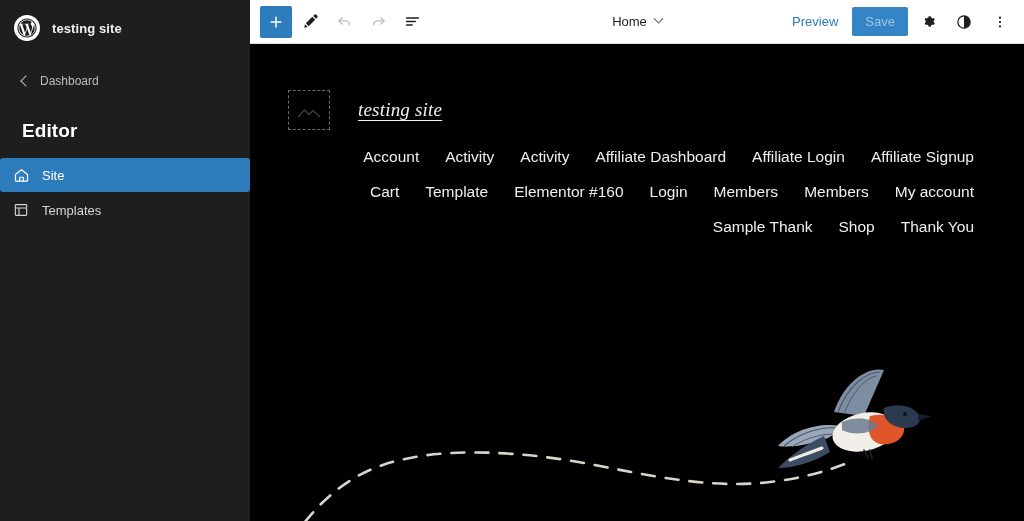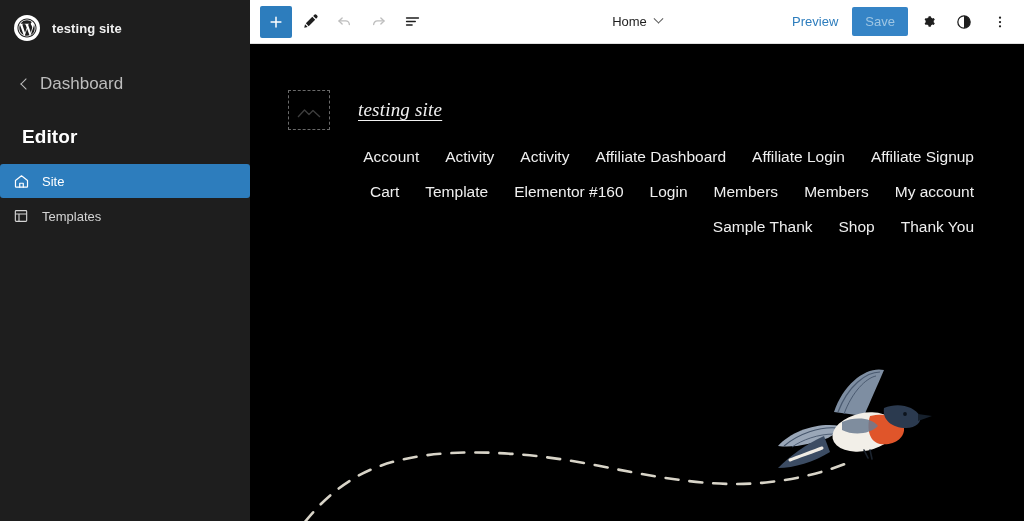--- a/index.html
+++ b/index.html
@@ -24,21 +24,21 @@
     width:26px; height:26px; flex:0 0 26px;
     border-radius:50%; background:#ffffff;
     display:flex; align-items:center; justify-content:center;
   }
   .wp-logo svg { display:block; }
   .site-name { font-size:13px; font-weight:700; color:#f0f0f0; letter-spacing:.1px; }
 
   .dash-link {
     display:flex; align-items:center; gap:9px;
     margin-top:26px; padding:4px 14px 4px 22px;
-    font-size:17px; color:#bdbdbd; cursor:pointer;
+    font-size:12px; color:#bdbdbd; cursor:pointer;
   }
   .chev-left { width:8px; height:8px; border-left:1.6px solid #bdbdbd; border-bottom:1.6px solid #bdbdbd;
     transform:rotate(45deg); display:inline-block; margin-right:1px; }
 
   .editor-title {
     font-size:19px; font-weight:700; color:#ffffff;
     padding:0 14px 0 22px; margin-top:28px; letter-spacing:.1px;
   }
 
   .nav-list { margin-top:16px; padding:0 0; }

